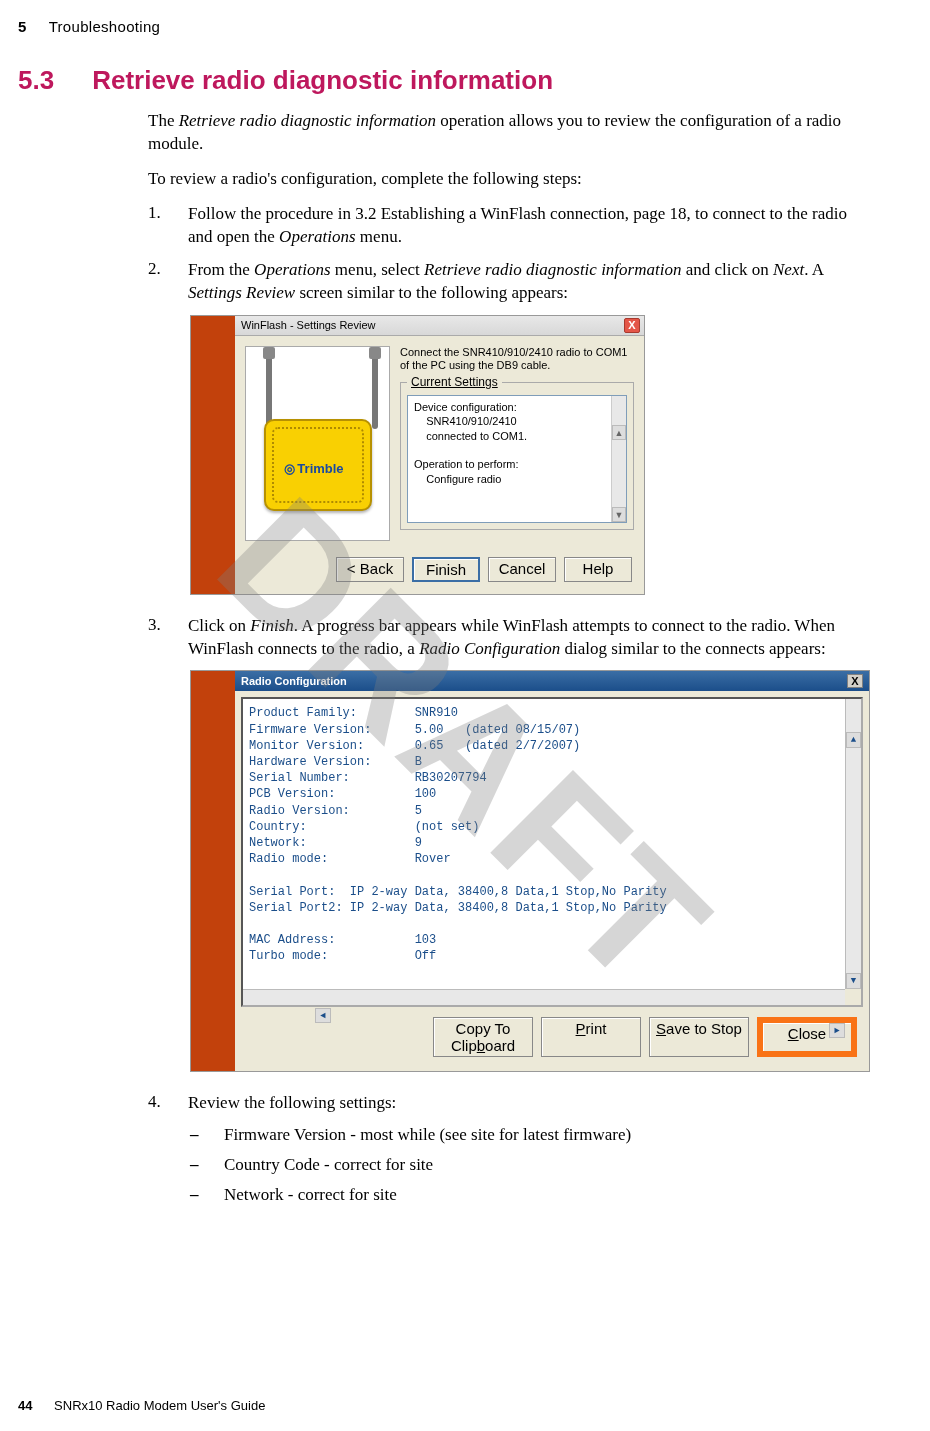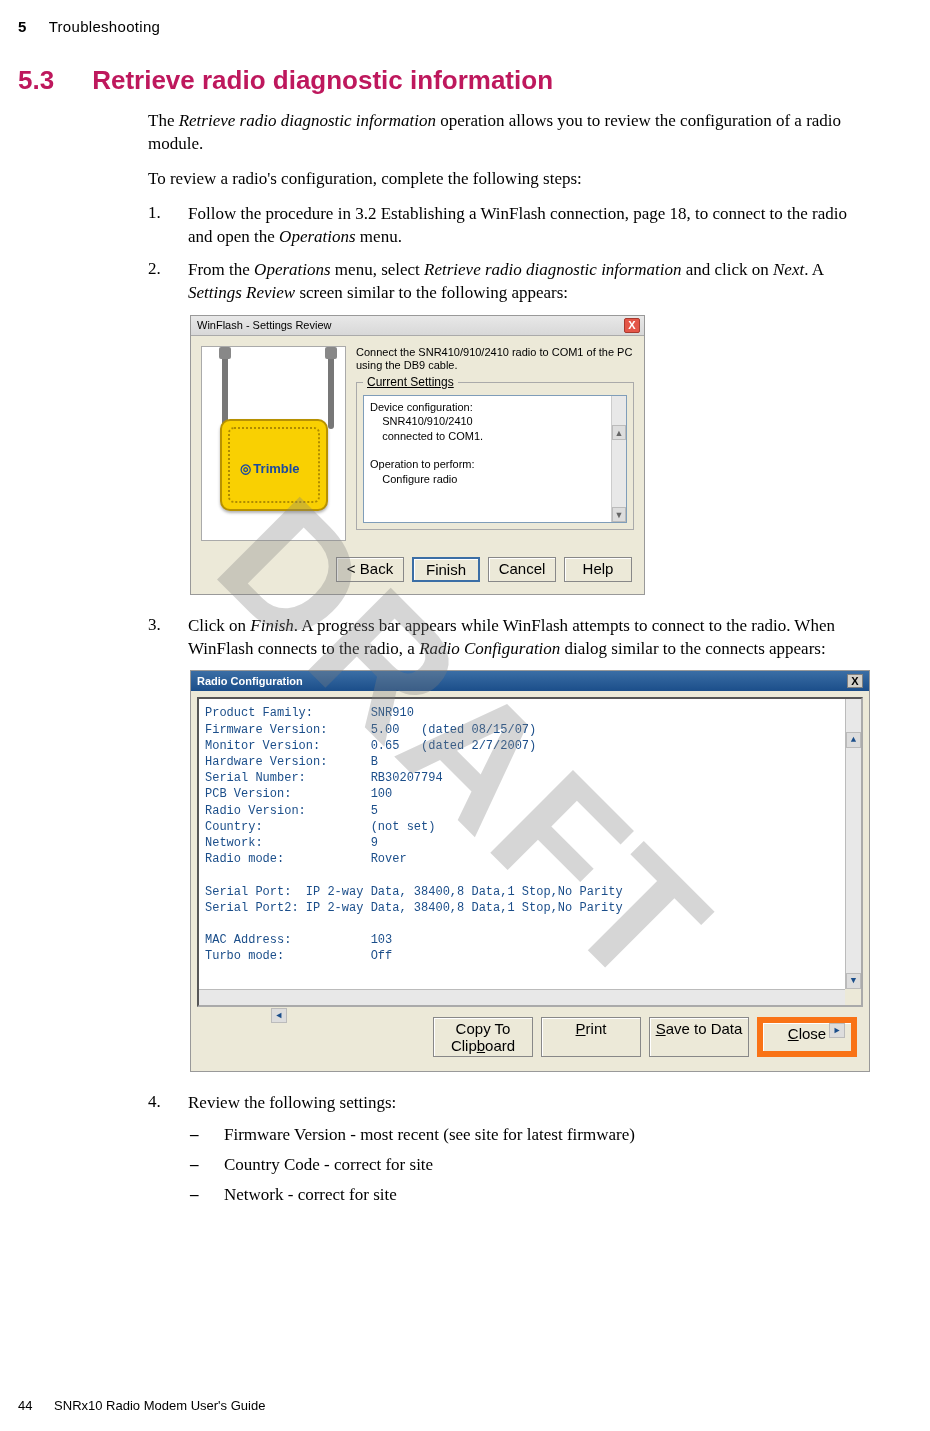--- a/index.html
+++ b/index.html
@@ -37,21 +37,21 @@
     margin-left: 130px;
     line-height: 1.35;
     margin-bottom: 12px;
   }
   ol.steps { margin-left: 130px; list-style: none; padding: 0; }
   ol.steps > li { display: flex; gap: 22px; margin-bottom: 10px; }
   ol.steps > li > .num { min-width: 18px; }
   ol.steps > li > .txt { flex: 1; line-height: 1.35; }
   .italic { font-style: italic; }
   .fig { margin-left: 172px; margin-top: 4px; margin-bottom: 20px; }
-  .fig-wrap { border: 1px solid #999; background: #c2410c; font-family: Tahoma, Arial, sans-serif; font-size: 11px; position: relative; }
+  .fig-wrap { border: 1px solid #999; background: #c2410c; font-family: Tahoma, Arial, sans-serif; font-size: 11px; position: relative; padding-left: 44px; }
   
   .dlg-sr { width: 455px; }
   .titlebar-sr { background: linear-gradient(#e8e8e8,#d8d8d8); height: 20px; display:flex; align-items:center; padding:0 6px; border-bottom:1px solid #aaa; position:relative;}
   .titlebar-sr .closebtn { position:absolute; right:4px; top:2px; width:16px; height:15px; background:#e45648; border:1px solid #a83a2e; color:#fff; font-weight:bold; font-size:11px; line-height:13px; text-align:center; border-radius:2px;}
   .sr-body { display:flex; gap:10px; padding:10px 10px 8px 10px; background:#ece9d8; }
   .device-pic { width:145px; height:195px; background:#fff; border:1px solid #aaa; position:relative; overflow:hidden;}
   .device-box { position:absolute; left:18px; top:72px; width:108px; height:92px; background:#f9d002; border:2px solid #b79101; border-radius:10px; box-shadow:0 2px 3px rgba(0,0,0,0.3);}
   .device-box::after { content:""; position:absolute; left:6px; top:6px; right:6px; bottom:6px; border:2px dotted #af8b01; border-radius:6px;}
   .logo { position:absolute; left:18px; top:40px; font-family:Arial,sans-serif; font-weight:bold; font-size:13px; color:#1a4aa0;}
   .logo::before { content:"◎"; color:#1a4aa0; margin-right:2px;}
@@ -84,21 +84,21 @@
   .rc-hscroll .arr.right { float:right;}
   .rc-corner { position:absolute; right:0; bottom:0; width:16px; height:16px; background:#ece9d8;}
   .rc-buttons { display:flex; justify-content:flex-end; gap:8px; padding:10px 6px 8px; background:#ece9d8;}
   .rc-buttons .btn { width:100px; text-decoration:underline; text-decoration-color:transparent;}
   .rc-buttons .btn .u { text-decoration:underline;}
   .rc-buttons .btn.close { border:6px solid #f97316; box-shadow:0 0 0 1px #000 inset, 0 0 0 1px dotted #555;}
   .sublist { margin-left: 172px; list-style:none; padding:0;}
   .sublist li { display:flex; gap:22px; margin-bottom:10px;}
   .sublist li .dash { min-width:12px; font-weight:bold;}
   .footer { position:absolute; bottom:18px; left:18px; font-family:Arial,Helvetica,sans-serif; font-size:13px;}
-  .footer .pg { font-weight:normal; margin-right:18px;}
+  .footer .pg { font-weight:bold; margin-right:18px;}
   .watermark {
     position:absolute;
     left:50%; top:52%;
     transform: translate(-50%,-50%) rotate(45deg);
     font-family: Arial, Helvetica, sans-serif;
     font-size: 170px;
     font-weight: bold;
     color: rgba(128,128,128,0.32);
     letter-spacing: 6px;
     pointer-events: none;
@@ -217,38 +217,38 @@
         </div>
         <div class="rc-hscroll">
           <span class="arr">◄</span>
           <span class="arr right">►</span>
         </div>
         <div class="rc-corner"></div>
       </div>
       <div class="rc-buttons">
         <span class="btn"><span>Copy To Clip</span><span class="u">b</span><span>oard</span></span>
         <span class="btn"><span class="u">P</span><span>rint</span></span>
-        <span class="btn"><span class="u">S</span><span>ave to Data</span></span>
+        <span class="btn"><span class="u">S</span><span>ave to Stop</span></span>
         <span class="btn close"><span class="u">C</span><span>lose</span></span>
       </div>
     </div>
   </div>
 </div>
 
 <ol class="steps">
   <li>
     <span class="num">4.</span>
     <span class="txt">Review the following settings:</span>
   </li>
 </ol>
 
 <ul class="sublist">
   <li>
       <span class="dash">–</span>
-      <span>Firmware Version - most recent (see site for latest firmware)</span>
+      <span>Firmware Version - most while (see site for latest firmware)</span>
     </li>
   <li>
       <span class="dash">–</span>
       <span>Country Code  - correct for site</span>
     </li>
   <li>
       <span class="dash">–</span>
       <span>Network - correct for site</span>
     </li>
 </ul>

